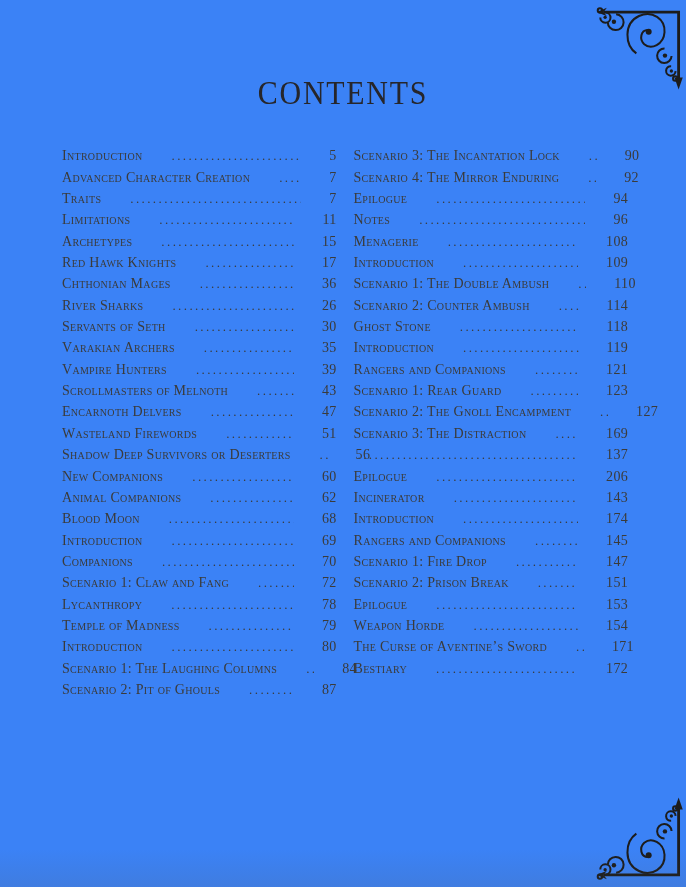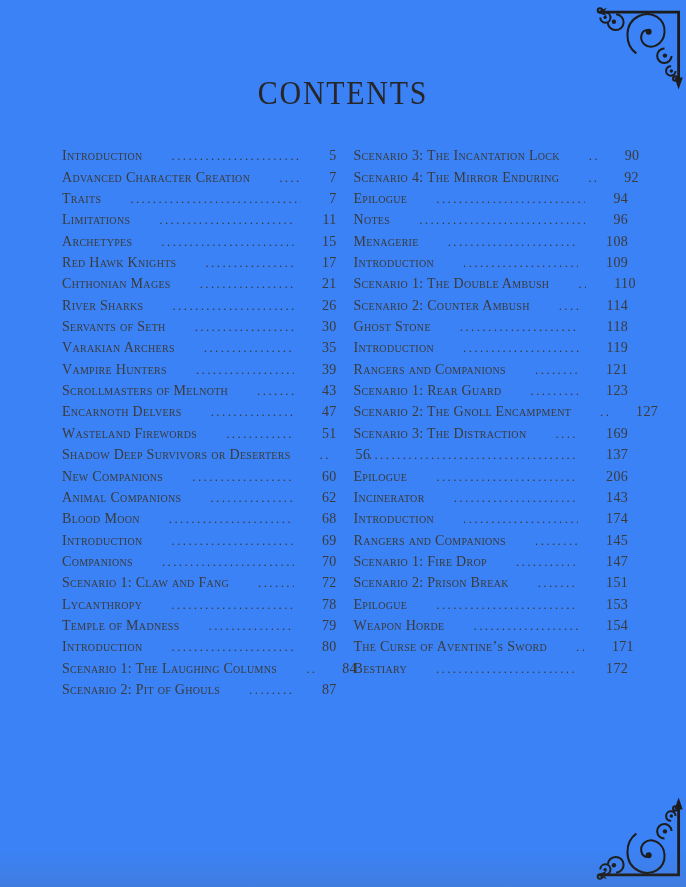--- a/index.html
+++ b/index.html
@@ -109,21 +109,21 @@
           <span class="toc-page">15</span>
         </div>
         <div class="toc-row">
           <span class="toc-label">Red Hawk Knights</span>
           <span class="toc-dots"></span>
           <span class="toc-page">17</span>
         </div>
         <div class="toc-row">
           <span class="toc-label">Chthonian Mages</span>
           <span class="toc-dots"></span>
-          <span class="toc-page">21</span>
+          <span class="toc-page">36</span>
         </div>
         <div class="toc-row">
           <span class="toc-label">River Sharks</span>
           <span class="toc-dots"></span>
           <span class="toc-page">26</span>
         </div>
         <div class="toc-row">
           <span class="toc-label">Servants of Seth</span>
           <span class="toc-dots"></span>
           <span class="toc-page">30</span>

